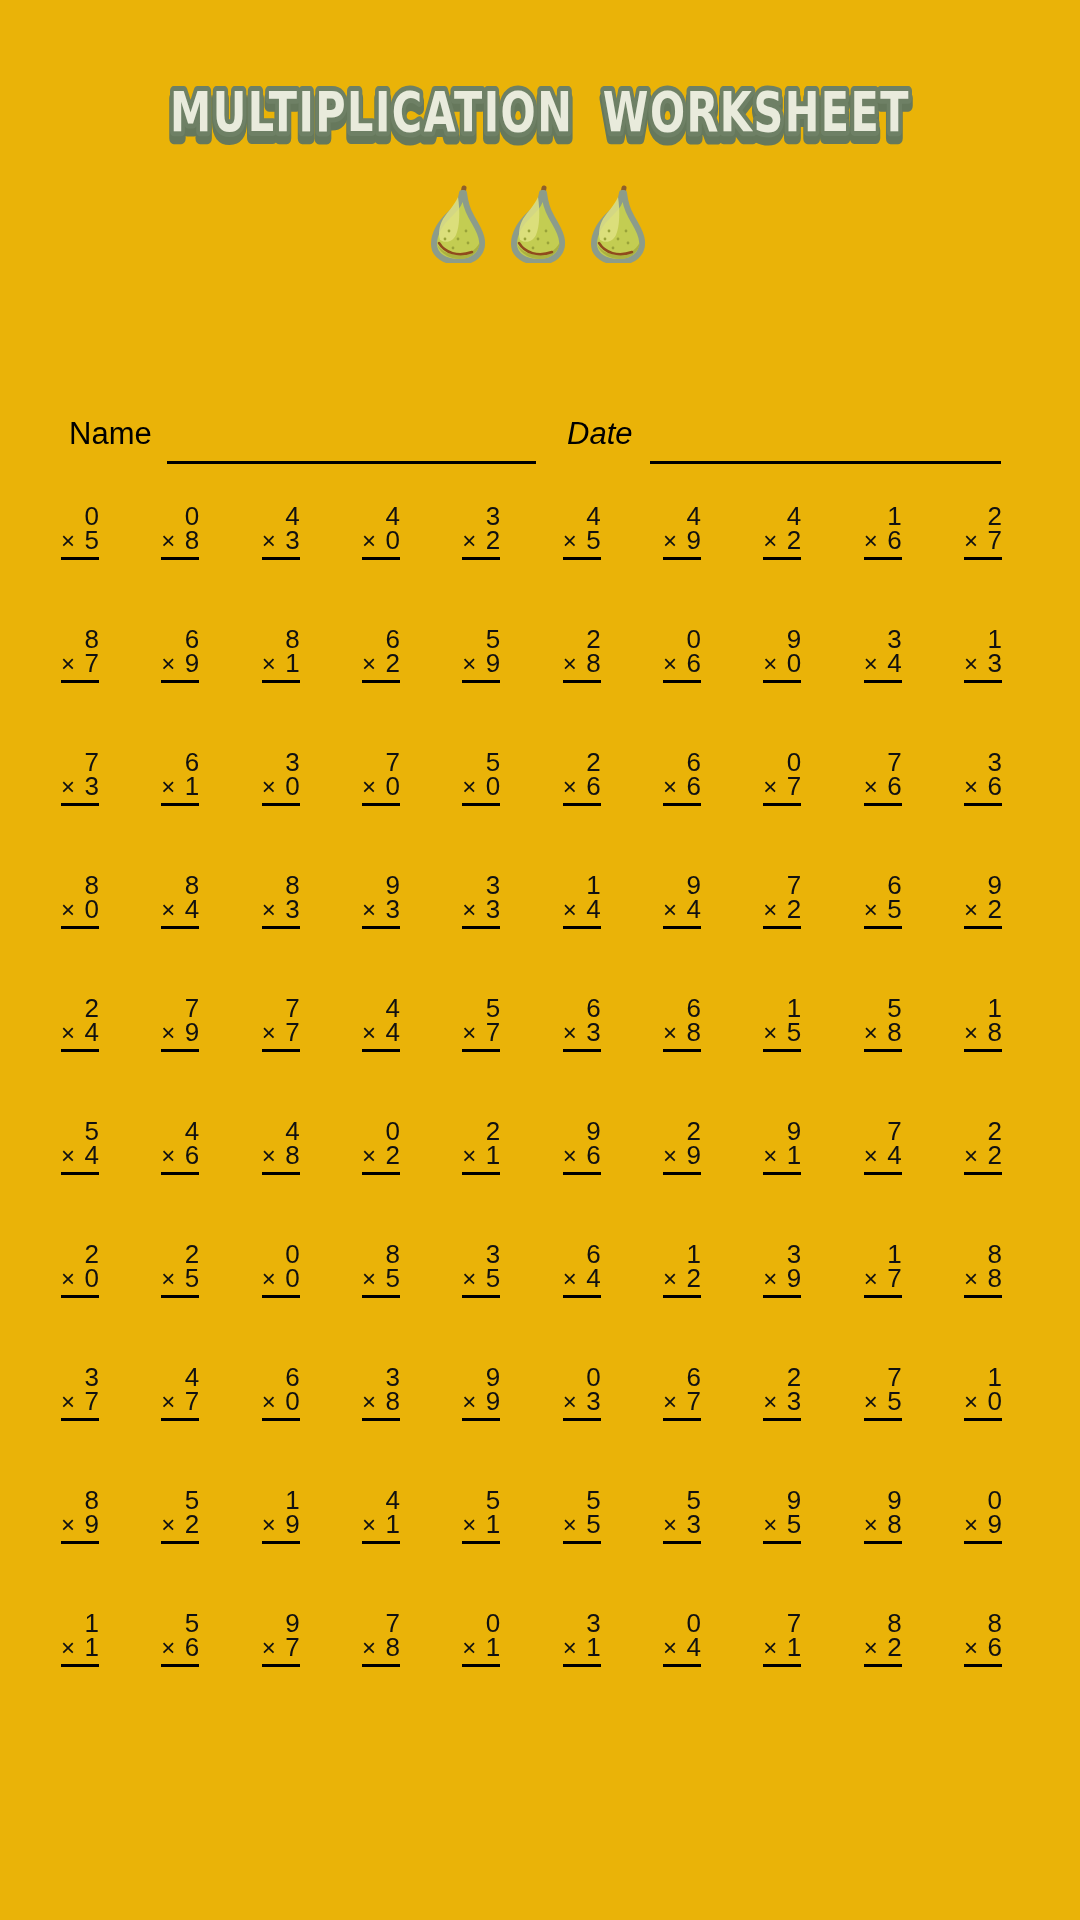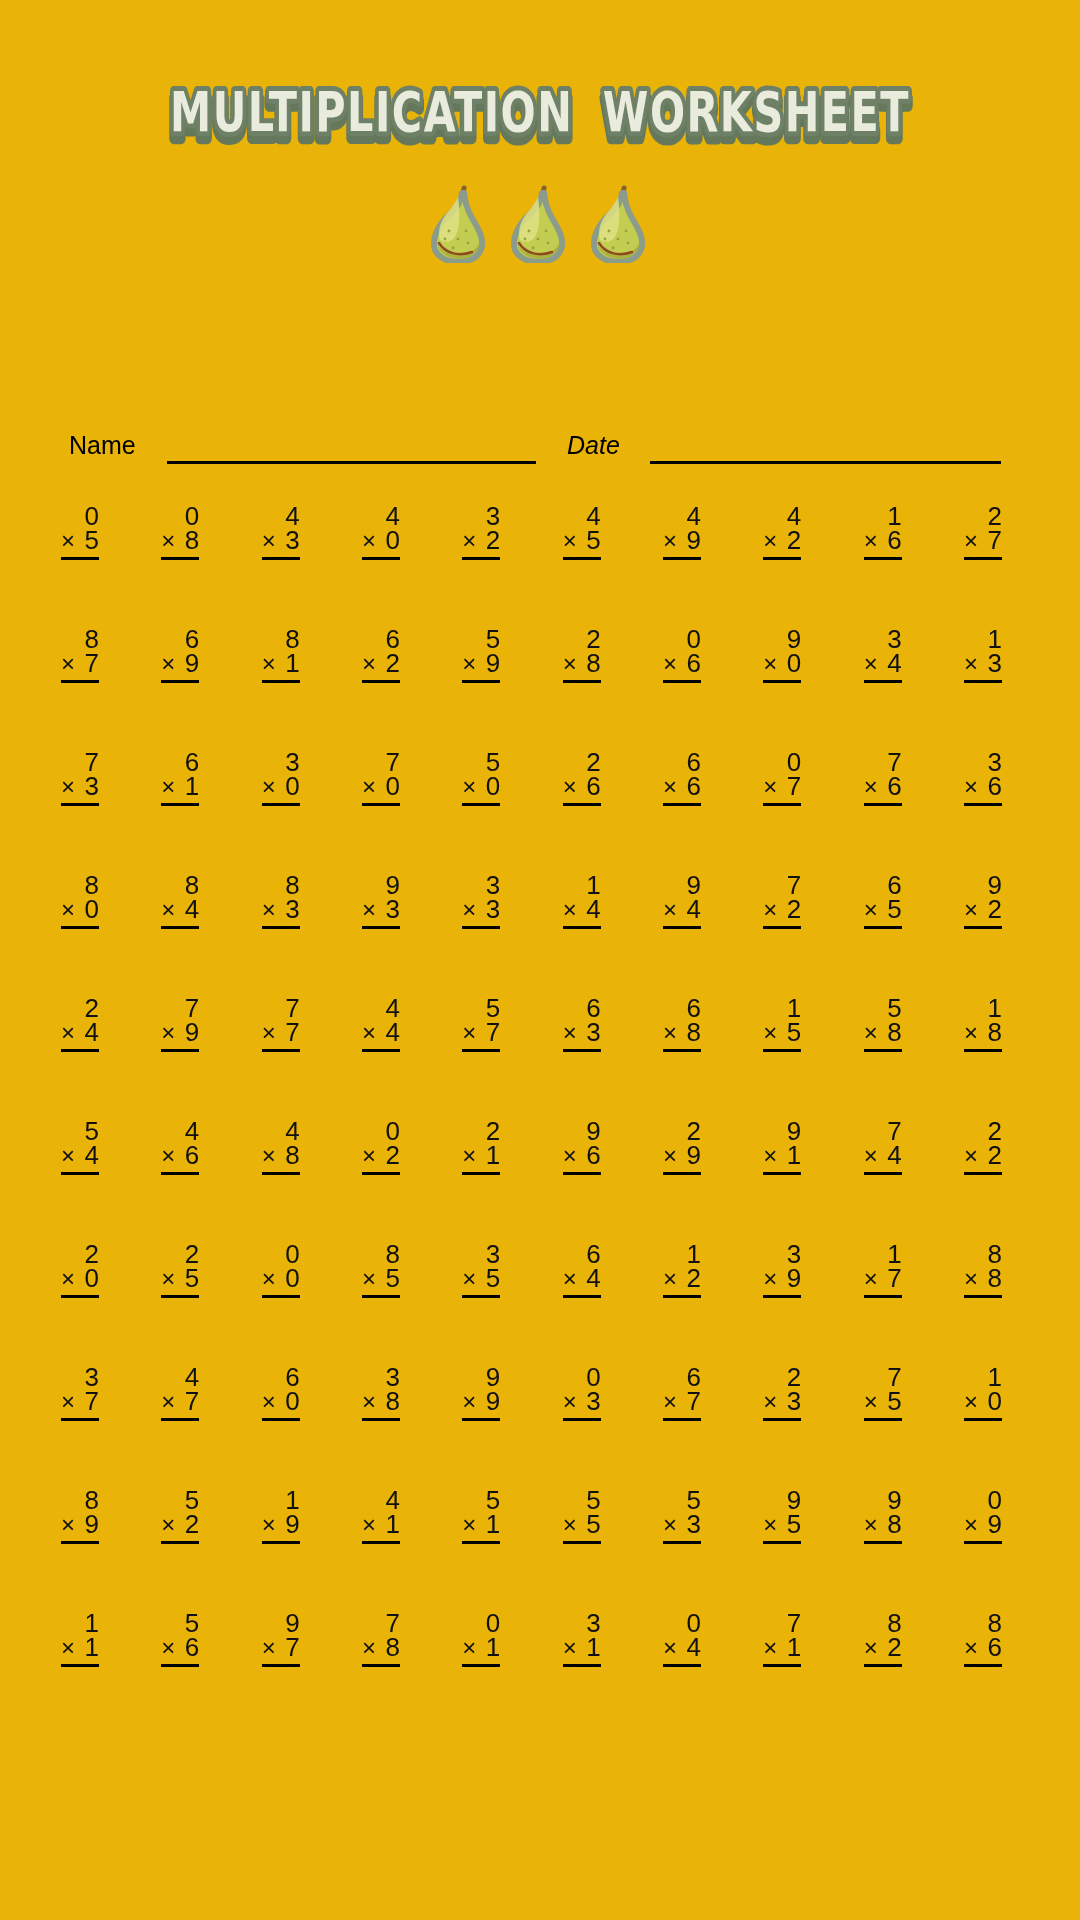--- a/index.html
+++ b/index.html
@@ -9,21 +9,21 @@
     background:#eab308; overflow:hidden;
     font-family:"Liberation Sans", sans-serif; color:#1a1a1a;
   }
   
   .title-svg { position:absolute; top:0; left:0; width:1080px; height:170px; }
   
   .pears { position:absolute; top:183px; left:0; right:0; display:flex; justify-content:center; gap:14px; }
   .pears svg { width:66px; height:80px; display:block; }
   .defs-holder { position:absolute; width:0; height:0; overflow:hidden; }
   
-  .field-label { position:absolute; top:430px; font-size:25px; line-height:31px; color:#000;text-align:center; }
+  .field-label { position:absolute; top:418px; font-size:31px; line-height:31px; color:#000;text-align:center; }
   .name-label { left:69px; }
   .date-label { left:567px;font-style:italic; }
   .blank-line { position:absolute; top:461px; border-top:3px solid #000; height:0; }
   .name-line { left:167px; width:369px; }
   .date-line { left:650px; width:351px; }
   
   .problems { position:absolute; left:61px; top:503px; width:941px; }
   .prow {
     display:grid; grid-template-columns:repeat(10, 38px);
     justify-content:space-between; height:123px;

